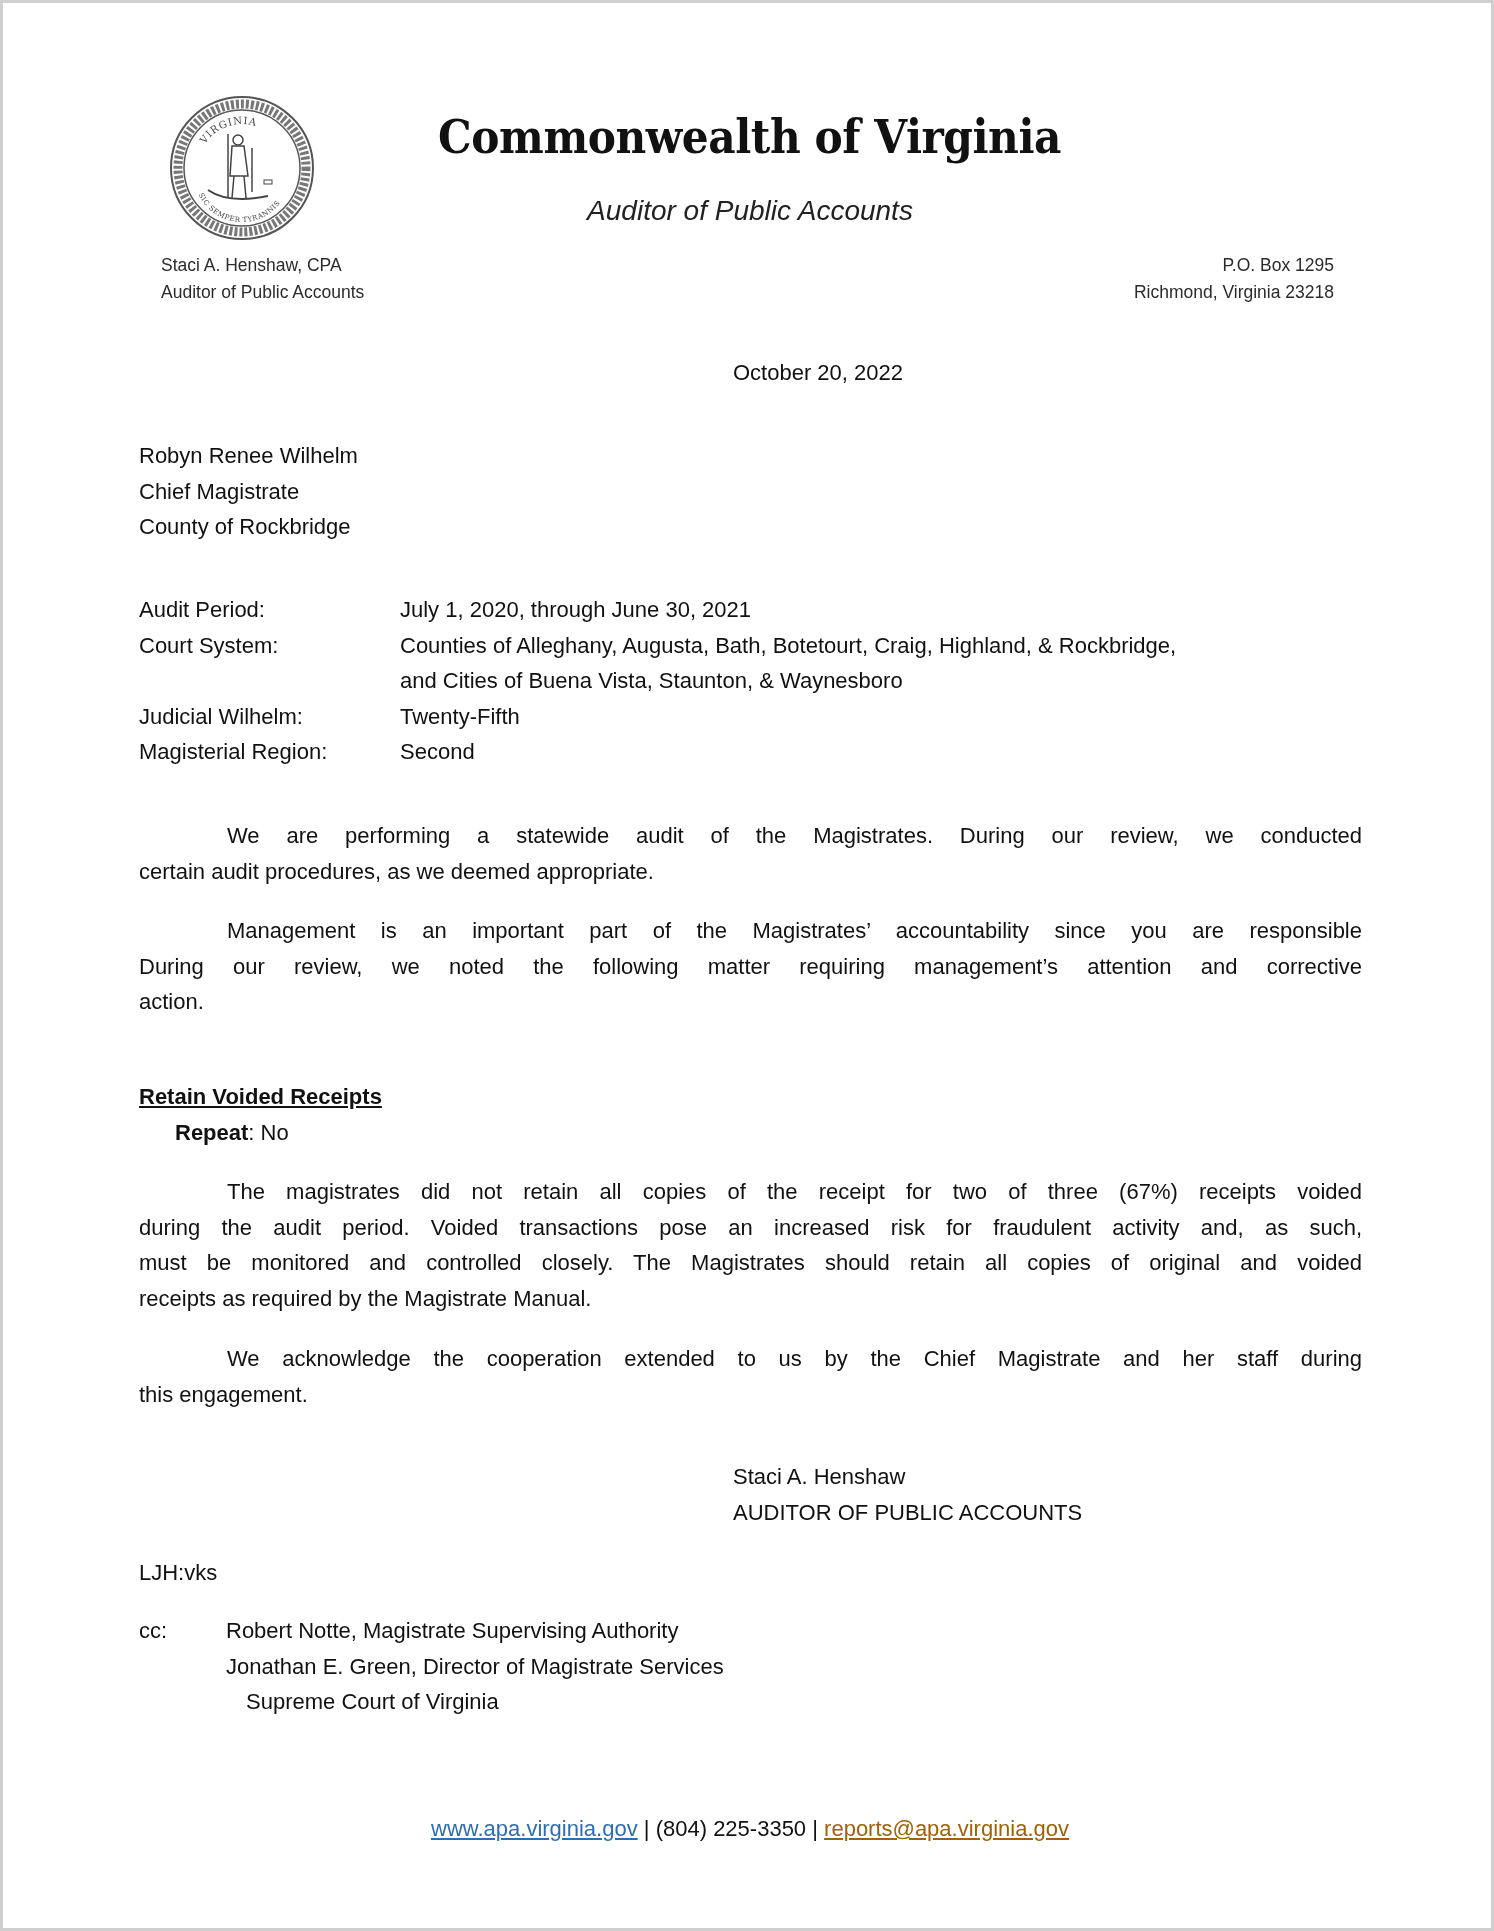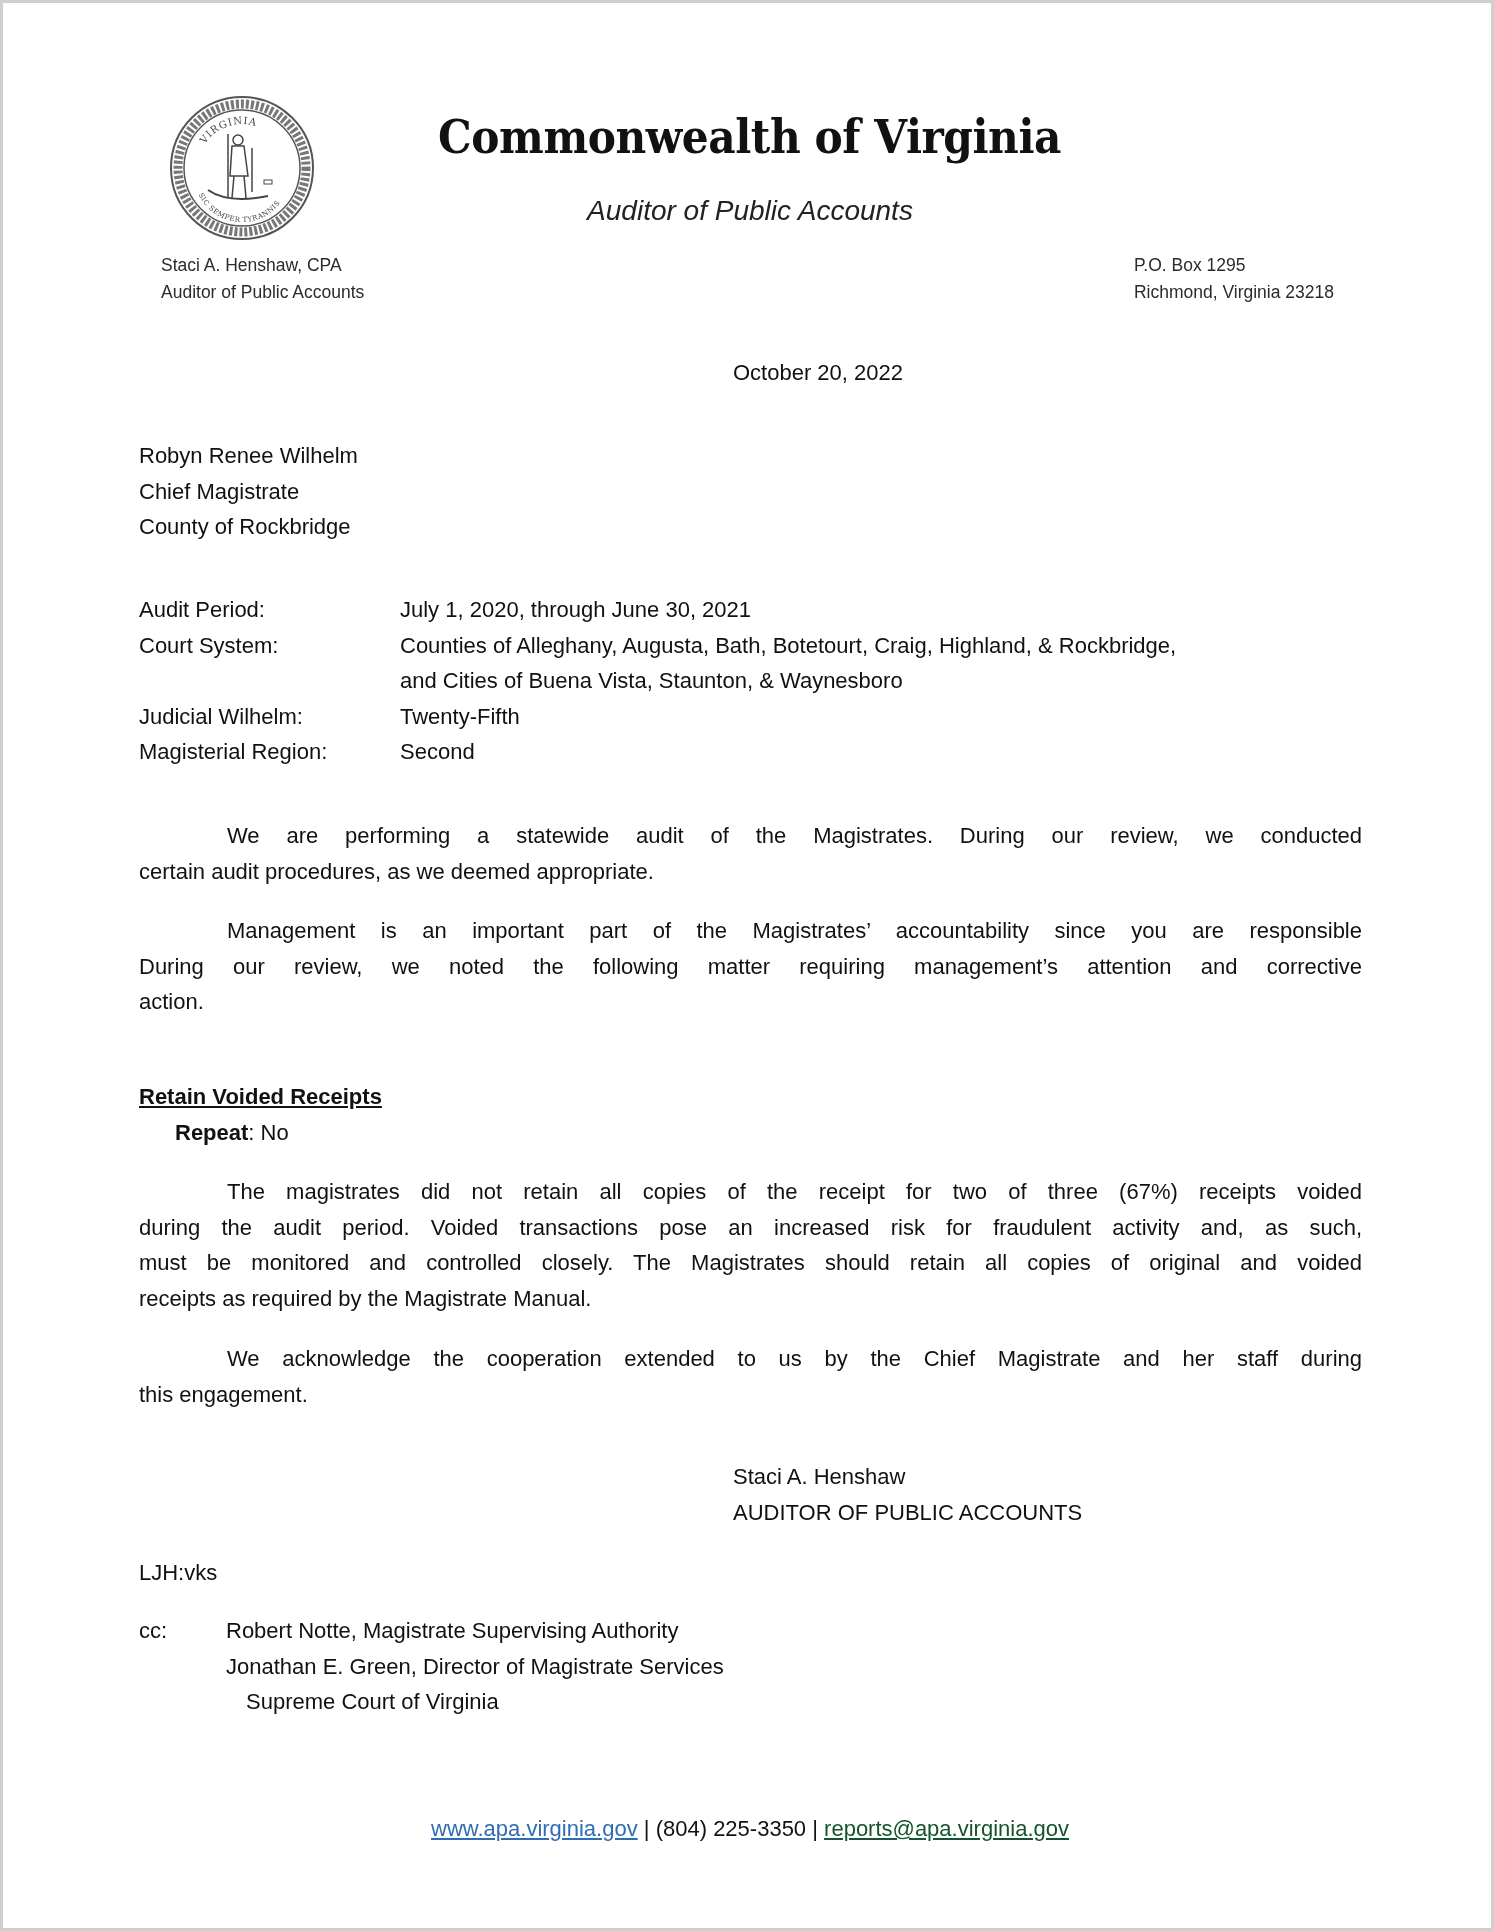--- a/index.html
+++ b/index.html
@@ -10,21 +10,21 @@
   .abs { position: absolute; white-space: nowrap; }
   .seal { position: absolute; left: 165px; top: 91px; width: 148px; height: 148px; }
   .title { left: 0; width: 1494px; text-align: center; top: 104px;
            font-family: "DejaVu Serif", serif; font-weight: bold; font-size: 46px;
            letter-spacing: -0.5px; color: #111111; line-height: 60px; }
   .title-inner { display: inline-block; transform: scaleX(0.92); transform-origin: center; }
   .subtitle { left: 0; width: 1494px; text-align: center; top: 188px;
               font-style: italic; font-size: 28px; line-height: 40px; color: #222222; }
   .lh-small { font-size: 17.5px; line-height: 27px; color: #2b2b2b; }
   .lh-left { left: 158px; top: 249px; }
-  .lh-right { right: 157px; top: 249px; }
+  .lh-right { right: 157px; top: 249px; text-align: right; }
   .txt { font-size: 22px; line-height: 35.6px; }
   .date { left: 730px; top: 352px; }
   .recipient { left: 136px; top: 435px; }
   .audit { left: 136px; top: 589px; width: 1230px; }
   .audit-row { display: flex; }
   .audit-label { width: 261px; flex: none; }
   .audit-value { flex: 1; }
   .para { position: absolute; left: 136px; width: 1223px; font-size: 22px; line-height: 35.6px; }
   .line { display: block; white-space: nowrap; text-align: justify; text-align-last: justify; }
   .line.last { text-align-last: left; }
@@ -161,16 +161,16 @@
     <div>Robert Notte, Magistrate Supervising Authority</div>
     <div>Jonathan E. Green, Director of Magistrate Services</div>
     <div class="cc-sub">Supreme Court of Virginia</div>
   </div>
 
   <div class="abs footer">
     <a style="color: rgb(46, 109, 180);">www.apa.virginia.gov</a>
     <span>|</span>
     <span>(804) 225-3350</span>
     <span>|</span>
-    <a style="color: #14532d;">reports@apa.virginia.gov</a>
+    <a style="color: #a16207;">reports@apa.virginia.gov</a>
   </div>
 
 </div>
 
 </body></html>

